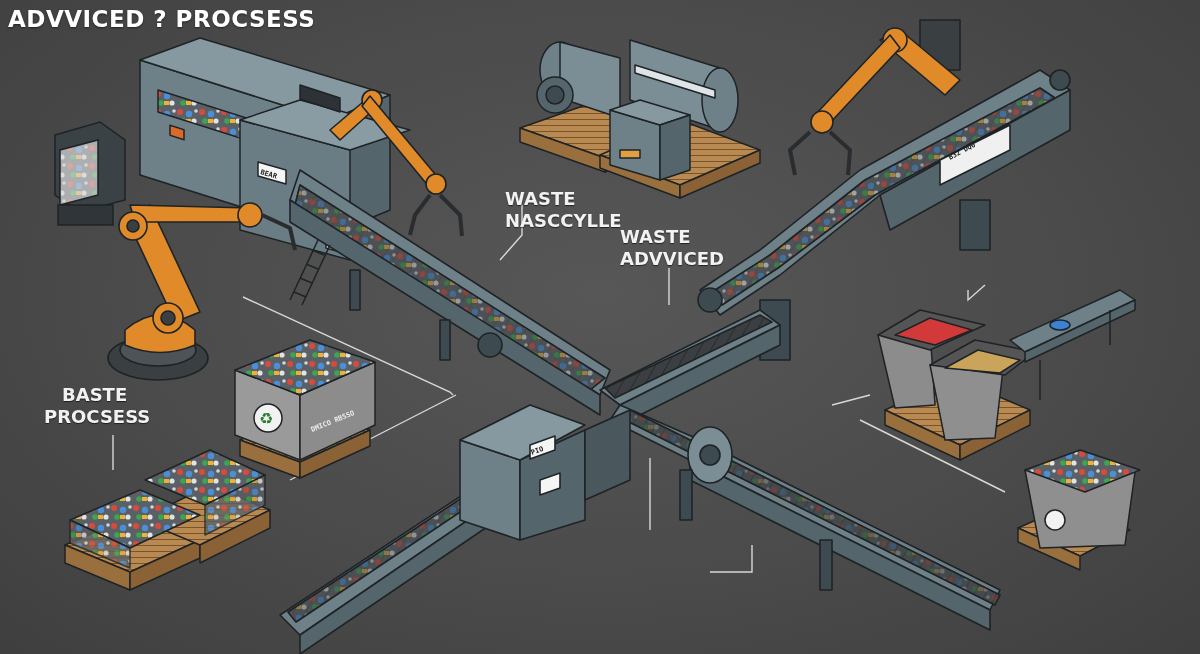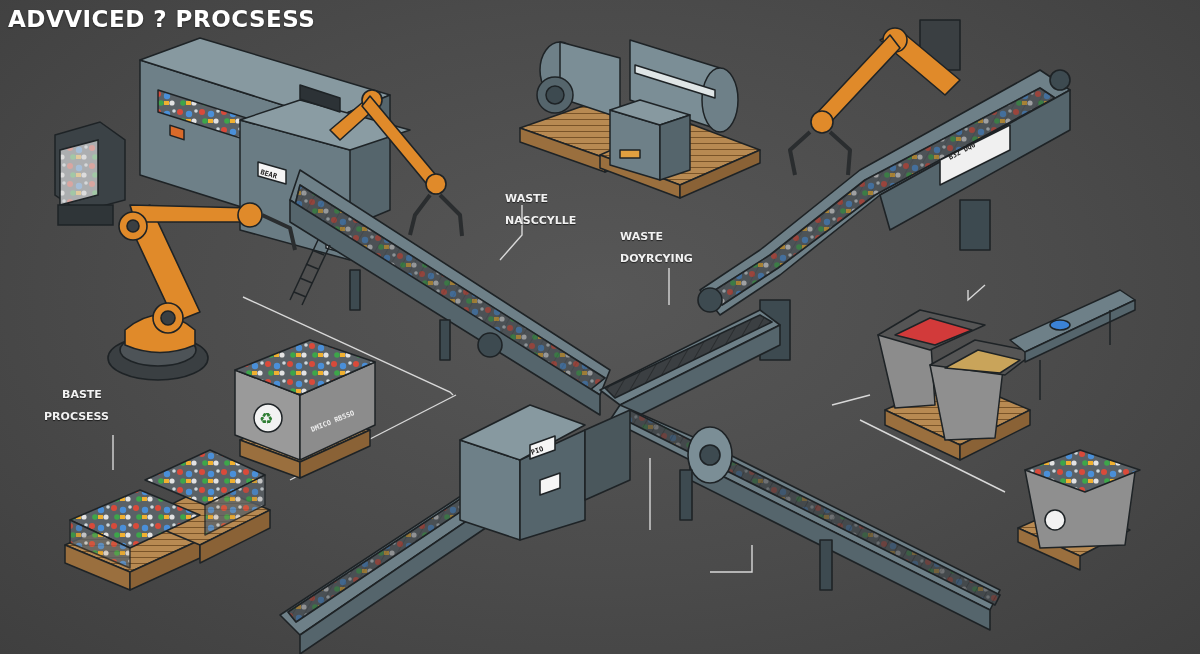--- a/index.html
+++ b/index.html
@@ -14,21 +14,21 @@
   }
   #art { position: absolute; left: 0; top: 0; }
   .title {
     position: absolute; left: 8px; top: 6px;
     font-family: "DejaVu Sans", sans-serif; font-weight: bold;
     font-size: 23px; color: #ffffff; letter-spacing: 0.5px;
     text-shadow: 0 1px 2px rgba(0,0,0,.5);
   }
   .label {
     position: absolute; color: #f2f2f2; font-weight: bold;
-    font-family: "DejaVu Sans", sans-serif; font-size: 11px; line-height: 22px;
+    font-family: "DejaVu Sans", sans-serif; font-size: 18px; line-height: 22px;
     text-shadow: 0 1px 1px rgba(0,0,0,.6);
   }
   .label span { display: block; }
   .lbl-dark { fill: #222; font-family: "DejaVu Sans Mono", monospace; font-size: 7px; font-weight: bold; }
 </style>
 </head>
 <body>
 
 <div id="scene">
 
@@ -252,19 +252,19 @@
   </svg>
 
   <div class="title">ADVVICED ? PROCSESS</div>
 
   <div class="label" style="left:505px; top:188px;">
     <span>WASTE</span>
     <span>NASCCYLLE</span>
   </div>
   <div class="label" style="left:620px; top:226px;">
     <span>WASTE</span>
-    <span>DOYRCYING</span>
+    <span>ADVVICED</span>
   </div>
   <div class="label" style="left:44px; top:384px;">
     <span style="padding-left:18px;">BASTE</span>
     <span>PROCSESS</span>
   </div>
 </div>
 
 </body></html>

